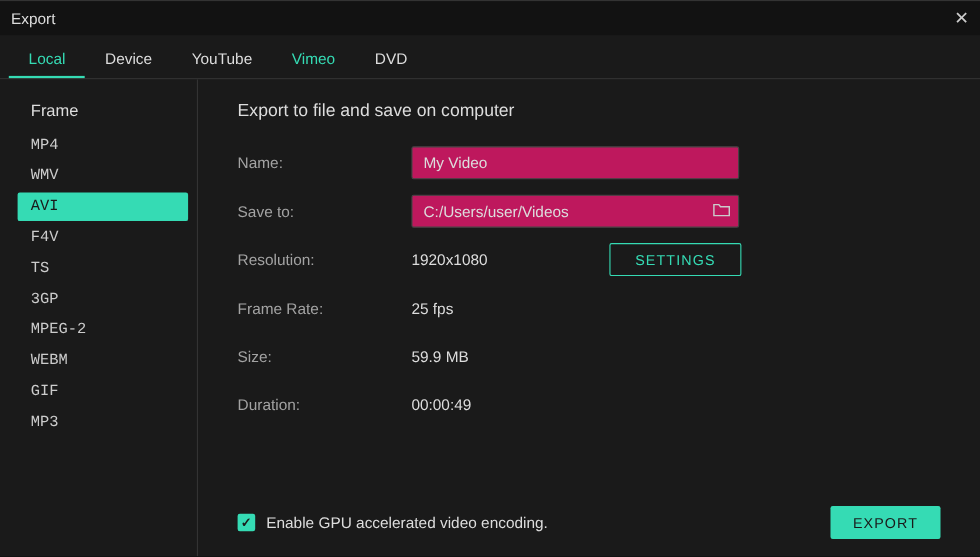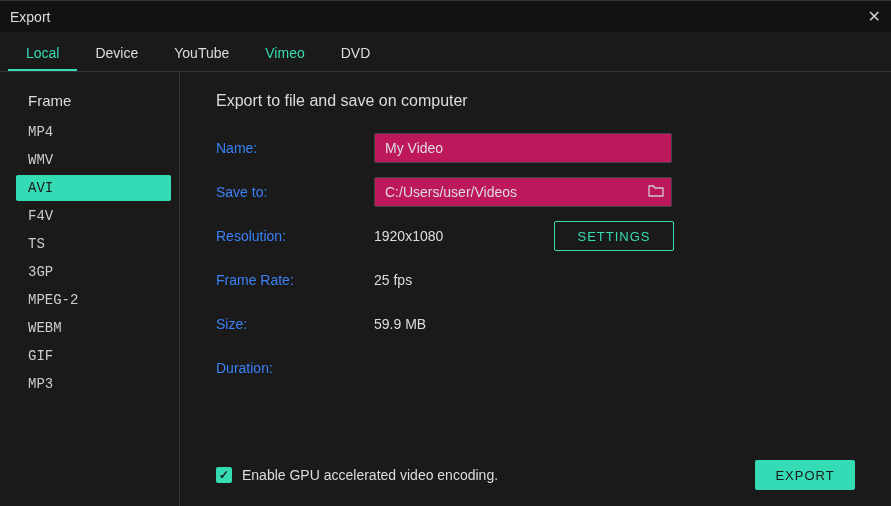--- a/index.html
+++ b/index.html
@@ -96,21 +96,21 @@
     font-size: 16px;
     margin-bottom: 16px;
   }
   .field-row {
     display: flex;
     align-items: center;
     height: 44px;
   }
   .field-label {
     width: 158px;
-    color: #3b82f6;
+    color: #a3a3a3;
     font-size: 14px;
   }
   input[type="text"] {
     width: 298px;
     height: 30px;
     background: #be185d;
     border: 1px solid #444;
     color: #ddd;
     padding: 0 10px;
     font-size: 14px;
@@ -248,20 +248,21 @@
         <div class="value-text">25 fps</div>
       </div>
 
       <div class="field-row">
         <div class="field-label">Size:</div>
         <div class="value-text">59.9 MB</div>
       </div>
 
       <div class="field-row">
         <div class="field-label">Duration:</div>
+        <div class="value-text">00:00:49</div>
       </div>
 
       <div class="footer">
         <label class="checkbox-wrap">
           <span class="checkbox">✓</span>
           <span>Enable GPU accelerated video encoding.</span>
         </label>
         <button class="export-btn">EXPORT</button>
       </div>
     </div>

